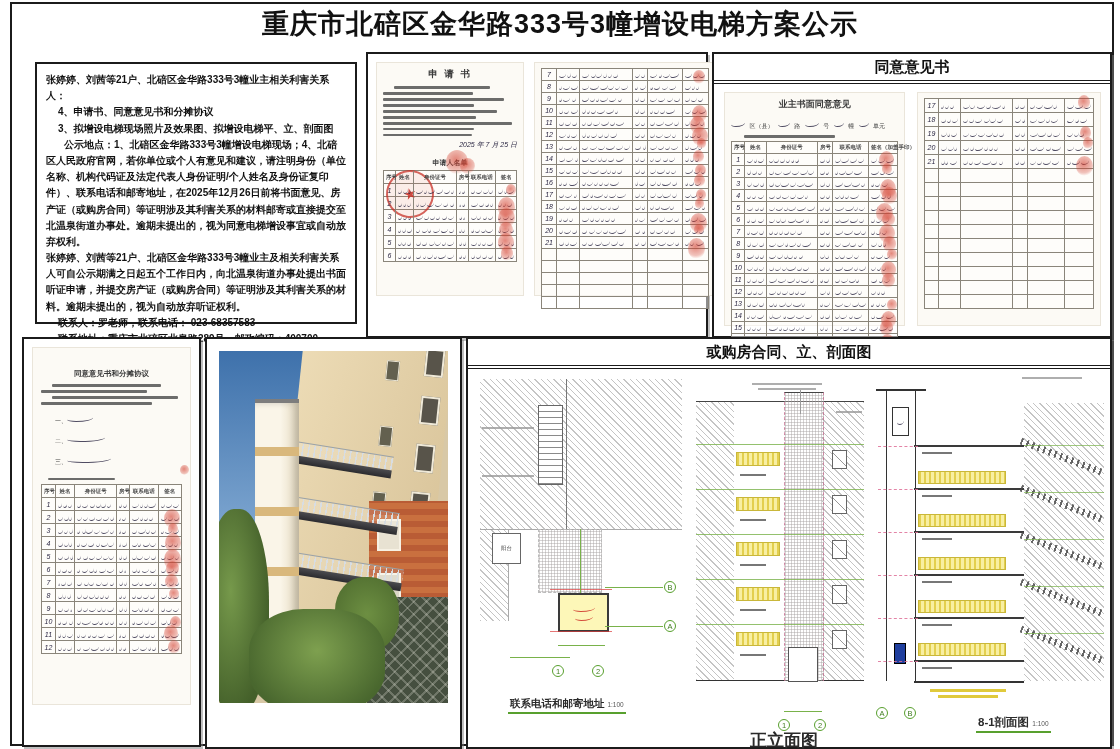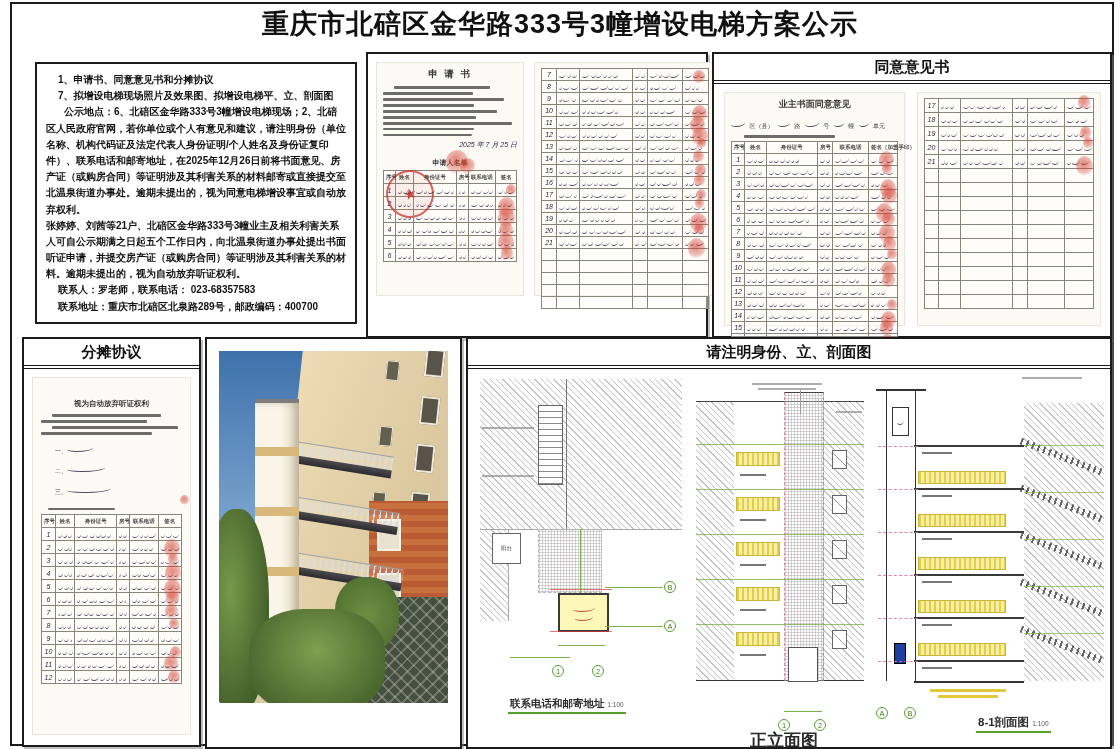--- a/index.html
+++ b/index.html
@@ -61,23 +61,24 @@
   .photo{position:absolute;inset:12px;overflow:hidden;background:#d8c8a6;}
   .ph{position:absolute;}
 </style>
 </head>
 <body>
 
 <div class="frame"></div>
 <div class="page-title">重庆市北碚区金华路333号3幢增设电梯方案公示</div>
 
 <section class="notice">
-  <p class="ind2">1、申请书、同意意见书和分摊协议</p>
-  <p class="ind2">7、拟增设电梯现场照片及效果图、拟增设电梯平、立、剖面图</p>
-  <p class="ind">公示地点：6、北碚区金华路333号3幢增设电梯现场；2、北碚区人民政府官网，若你单位或个人有意见和建议，请注明身份（单位名称、机构代码证及法定代表人身份证明/个人姓名及身份证复印件）、联系电话和邮寄地址，在2025年12月26日前将书面意见、房产证（或购房合同）等证明涉及其利害关系的材料邮寄或直接提交至北温泉街道办事处。逾期未提出的，视为同意电梯增设事宜或自动放弃权利。</p>
+  <p>张婷婷、刘茜等21户、北碚区金华路333号3幢业主相关利害关系人：</p>
+  <p class="ind2">4、申请书、同意意见书和分摊协议</p>
+  <p class="ind2">3、拟增设电梯现场照片及效果图、拟增设电梯平、立、剖面图</p>
+  <p class="ind">公示地点：1、北碚区金华路333号3幢增设电梯现场；4、北碚区人民政府官网，若你单位或个人有意见和建议，请注明身份（单位名称、机构代码证及法定代表人身份证明/个人姓名及身份证复印件）、联系电话和邮寄地址，在2025年12月26日前将书面意见、房产证（或购房合同）等证明涉及其利害关系的材料邮寄或直接提交至北温泉街道办事处。逾期未提出的，视为同意电梯增设事宜或自动放弃权利。</p>
   <p>张婷婷、刘茜等21户、北碚区金华路333号3幢业主及相关利害关系人可自公示期满之日起五个工作日内，向北温泉街道办事处提出书面听证申请，并提交房产证（或购房合同）等证明涉及其利害关系的材料。逾期未提出的，视为自动放弃听证权利。</p>
   <p class="ind2">联系人：罗老师，联系电话： 023-68357583</p>
   <p class="ind2">联系地址：重庆市北碚区北泉路289号，邮政编码：400700</p>
 </section>
 
 <section class="panel" style="left:366px;top:52px;width:338px;height:282px;">
   <div class="panel-b" style="height:250px;display:flex;gap:10px;padding:8px;box-sizing:border-box;">
     <div class="scan" style="width:46%;padding:6px 7px;">
       <div class="doc-title" style="font-size:9.5px;letter-spacing:2px;">申 请 书</div>
       <div style="margin-top:5px;">
@@ -1716,24 +1717,23 @@
             <div class="tcell" style="width:9%"></div>
             <div class="tcell" style="width:22%"></div>
             <div class="tcell" style="width:17%"></div>
           </div>
         </div>
     </div>
   </div>
 </section>
 
 <section class="panel" style="left:22px;top:337px;width:175px;height:406px;">
-  <div class="panel-h">分摊协议</div>
   <div class="panel-b" style="height:374px;padding:8px;box-sizing:border-box;">
     <div class="scan" style="height:100%;padding:22px 9px 8px;">
-      <div class="doc-title" style="font-size:7.5px;">视为自动放弃听证权利</div>
+      <div class="doc-title" style="font-size:7.5px;">同意意见书和分摊协议</div>
       <div style="margin-top:5px;">
           <div class="pline" style="width:77%;margin-left:8%"></div>
           <div class="pline" style="width:75%;margin-left:0%"></div>
           <div class="pline" style="width:89%;margin-left:8%"></div>
           <div class="pline" style="width:79%;margin-left:0%"></div>
         </div>
       <div style="margin:4px 0 0 14px;">
         <div style="white-space:nowrap;margin:2.5px 0;"><span class="tiny">一、</span><span class="scr" style="width:26px;"></span></div>
         <div style="white-space:nowrap;margin:2.5px 0;"><span class="tiny">二、</span><span class="scr" style="width:38px;"></span></div>
         <div style="white-space:nowrap;margin:2.5px 0;"><span class="tiny">三、</span><span class="scr" style="width:44px;"></span></div>
@@ -2214,21 +2214,21 @@
       <div class="ph" style="left:148px;top:246px;width:81px;height:112px;background:#454f3f;">
         <div class="ph" style="inset:0;background:repeating-linear-gradient(45deg,rgba(222,222,210,.28) 0 2px,transparent 2px 9px),repeating-linear-gradient(-45deg,rgba(222,222,210,.28) 0 2px,transparent 2px 9px);"></div>
       </div>
       <div class="ph" style="left:116px;top:226px;width:64px;height:74px;background:radial-gradient(#6d8f42,#4c692d);border-radius:45%;"></div>
       <div class="ph" style="left:30px;top:258px;width:136px;height:104px;background:radial-gradient(ellipse at 50% 40%,#7ea04f,#49672e 76%);border-radius:40%;"></div>
     </div>
   </div>
 </section>
 
 <section class="panel" style="left:466px;top:337px;width:642px;height:408px;">
-  <div class="panel-h">请注明身份、立、剖面图</div>
+  <div class="panel-h">或购房合同、立、剖面图</div>
   <div class="panel-b" style="height:376px;">
 
     <div style="position:absolute;left:12px;top:10px;width:202px;height:330px;">
       <div class="hatch" style="position:absolute;left:0;top:0;width:100%;height:150px;border-bottom:1px solid #aaa;"></div>
       <div class="hatch" style="position:absolute;left:0;top:150px;width:28px;height:92px;border-right:1px solid #aaa;"></div>
       <div style="position:absolute;left:58px;top:26px;width:23px;height:78px;background:#fff;border:1px solid #666;
                   background-image:repeating-linear-gradient(0deg,#8a8a8a 0 1px,transparent 1px 6px);"></div>
       <div style="position:absolute;left:86px;top:0;width:1px;height:150px;background:#777;"></div>
       <div style="position:absolute;left:12px;top:154px;width:27px;height:29px;background:#fff;border:1px solid #666;
                   display:flex;align-items:center;justify-content:center;font-size:5.5px;color:#444;">阳台</div>

